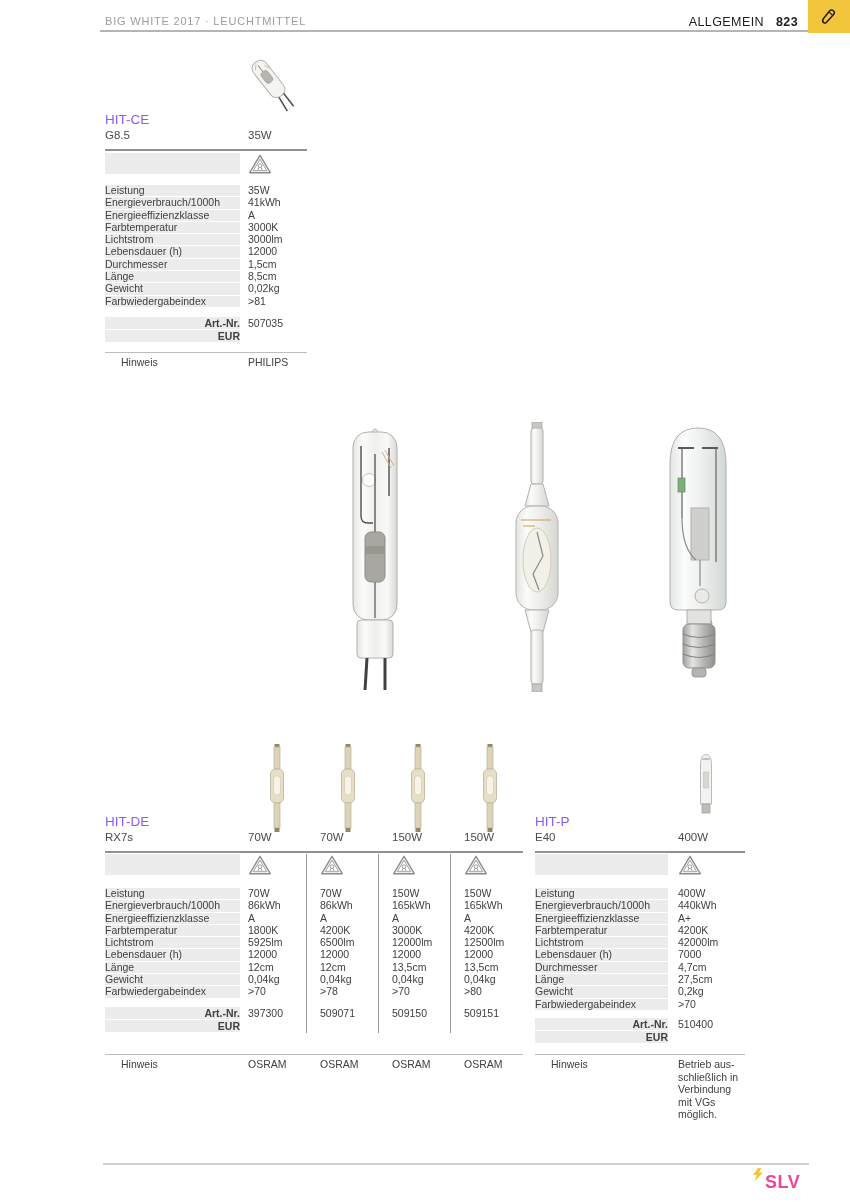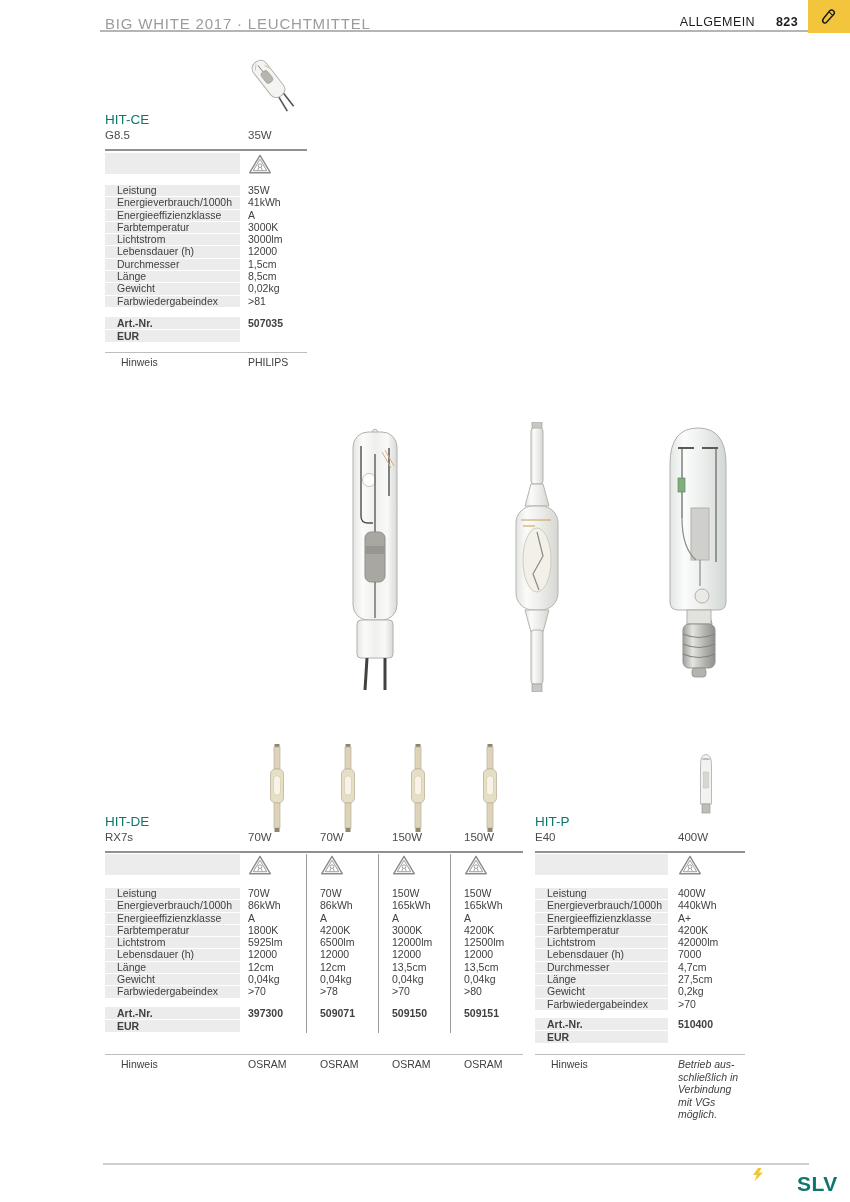--- a/index.html
+++ b/index.html
@@ -3,60 +3,60 @@
 <meta charset="utf-8">
 <style>
   html,body { margin:0; padding:0; background:#ffffff; }
   #page {
     position:relative; width:850px; height:1202px; background:#ffffff;
     font-family:"Liberation Sans", sans-serif; color:#414042; overflow:hidden;
   }
   .abs { position:absolute; }
 
   
-  .hdr-left { left:105px; top:15px; font-size:15px; letter-spacing:.8px; color:#9c9c9c; }
+  .hdr-left { left:105px; top:15px; font-size:11px; letter-spacing:.8px; color:#9c9c9c; }
   .hdr-right { top:15px; right:52px; font-size:12.5px; color:#1d1d1b; letter-spacing:.4px; }
-  .hdr-right b { margin-left:21px; }
+  .hdr-right b { margin-left:12px; }
   .hdr-line { left:100px; top:30px; width:708px; height:2px; background:#b5b5b5; }
   .hdr-tab { left:808px; top:0; width:42px; height:33px; background:#f2c53d;
              display:flex; align-items:center; justify-content:center; }
 
   
   .pblock { position:absolute; font-size:10.5px; }
-  .fam { position:absolute; top:0; left:0; font-size:13.5px; color:#0f766e; }
+  .fam { position:absolute; top:0; left:0; font-size:13.5px; color:#8b5cf6; }
   .sub { position:absolute; top:17px; left:0; right:0; height:15px; font-size:11.5px; color:#4b4b4d; }
   .colh { position:absolute; top:0; }
   .rule  { position:absolute; left:0; right:0; height:1.5px; background:#909090; }
   .rule2 { position:absolute; left:0; right:0; height:1px; background:#bdbdbd; }
   .iconband { position:absolute; left:0; right:0; height:22px; }
   .bandbg { position:absolute; left:0; top:0; width:var(--lw,135px); height:21px; background:#ececec; }
   .tri { position:absolute; top:0; width:24px; height:22px; }
 
   .specs { position:absolute; left:0; right:0; }
   .srow { position:relative; height:12.3px; line-height:11.5px; font-size:10.5px; }
   .srow .lbl { position:absolute; left:0; top:0; width:var(--lw,135px); height:11.3px;
-               background:#ececec; padding-left:12px; box-sizing:border-box; }
+               background:#ececec; padding-left:0; box-sizing:border-box; }
   .val { position:absolute; top:0; white-space:nowrap; }
   .c0 { left:143px; } .c1 { left:215px; } .c2 { left:287px; } .c3 { left:359px; }
 
-  .artband { position:absolute; left:0; right:12px; }
+  .artband { position:absolute; left:0; right:12px;text-align:right; }
   .artband .srow { height:13px; line-height:12.5px; }
   .artband .srow .lbl { height:12px; font-weight:bold; }
-  .artband .val { font-weight:bold; }
+  .artband .val { font-weight:normal; }
 
   .hin { position:absolute; left:0; right:0; font-size:10.5px; line-height:12.5px; }
   .hin .hlbl { position:absolute; left:16px; top:0; }
-  .note { width:72px; white-space:pre-line;font-style:italic; }
+  .note { width:72px; white-space:pre-line; }
 
   .vsep { position:absolute; width:1px; background:#9a9a9a; }
 
   
   .ft-line { left:103px; top:1163px; width:706px; height:2px; background:#cfcfcf; }
   .slv { left:752px; top:1168px; display:flex; align-items:flex-start; }
-  .slv .word { font-size:21px; font-weight:bold; color:#0f766e; letter-spacing:.5px; margin-top:4px;margin-left:32px; }
+  .slv .word { font-size:18px; font-weight:bold; color:#ec4899; letter-spacing:.5px; margin-top:4px; }
   .slv svg { margin:0 1px 0 0; }
 
   svg { display:block; }
 </style>
 </head>
 <body>
 
 <div id="page">
 
   <div class="abs hdr-left">BIG WHITE 2017 · LEUCHTMITTEL</div>

